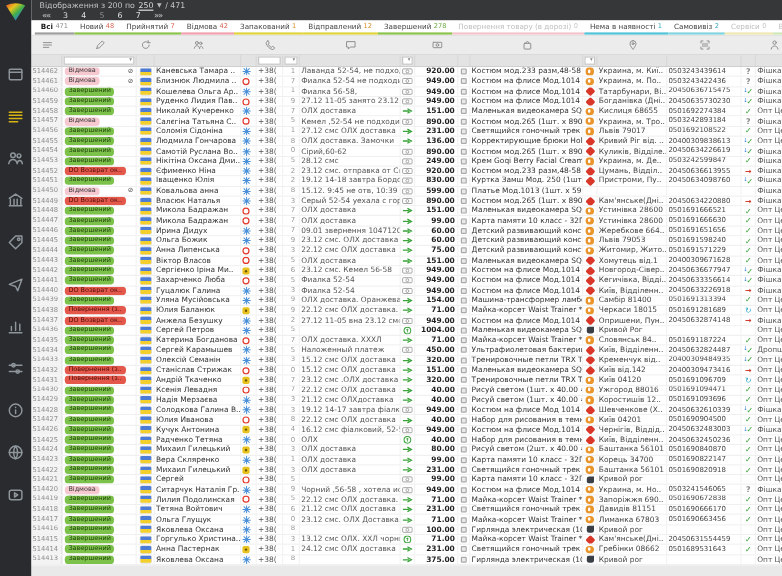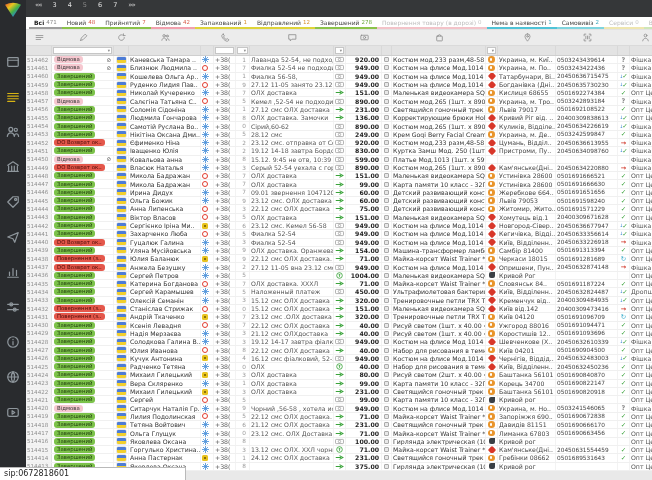--- a/index.html
+++ b/index.html
@@ -146,20 +146,26 @@
           </svg></div>
         <div class="sicon"><svg viewBox="0 0 16 16" fill="none" stroke="currentColor" stroke-width="1.4" stroke-linecap="round" stroke-linejoin="round">
             <rect x="2" y="4" width="12" height="9" rx="2"></rect>
             <path d="M7 6.5l3 2-3 2z"></path>
           </svg></div>
       </div>
   </div>
 
   <div class="main">
     <div class="topbar">
+      <div class="tb1">
+        <span>Відображення з 200 по</span>
+        <span class="undl">250</span>
+        <span class="caret">▼</span>
+        <span>/ 471</span>
+      </div>
       <div class="tbpages">
           <span class="pgend">««</span>
           <span class="pg">3</span>
           <span class="pg">4</span>
           <span class="pg current">5</span>
           <span class="pg">6</span>
           <span class="pg">7</span>
           <span class="pgend">»»</span>
         </div>
     </div>
@@ -2143,14 +2149,13 @@
             <span class="pick"></span>
           </div>
           <div class="c ct">Кривой рог</div>
           <div class="c tn"></div>
           <div class="c ck"></div>
           <div class="c mg">Опт Центр</div>
         </div>
       </div>
   </div>
 
-  <div class="sip">sip:0672818601</div>
 </div>
 
 </body></html>

